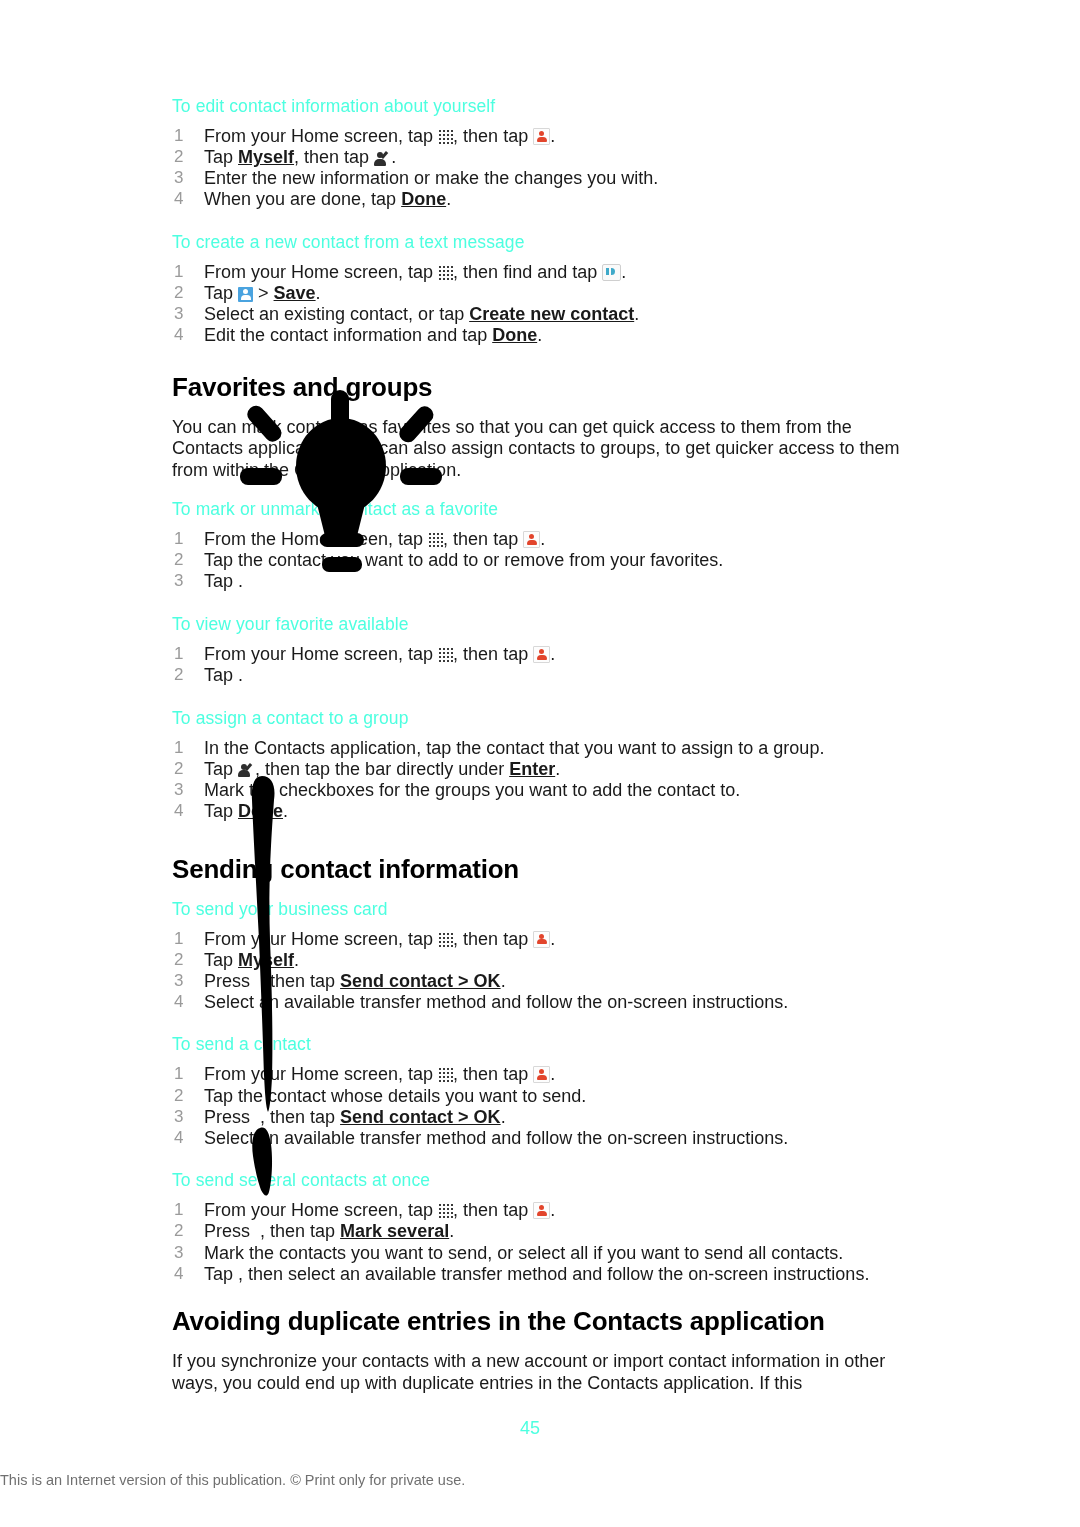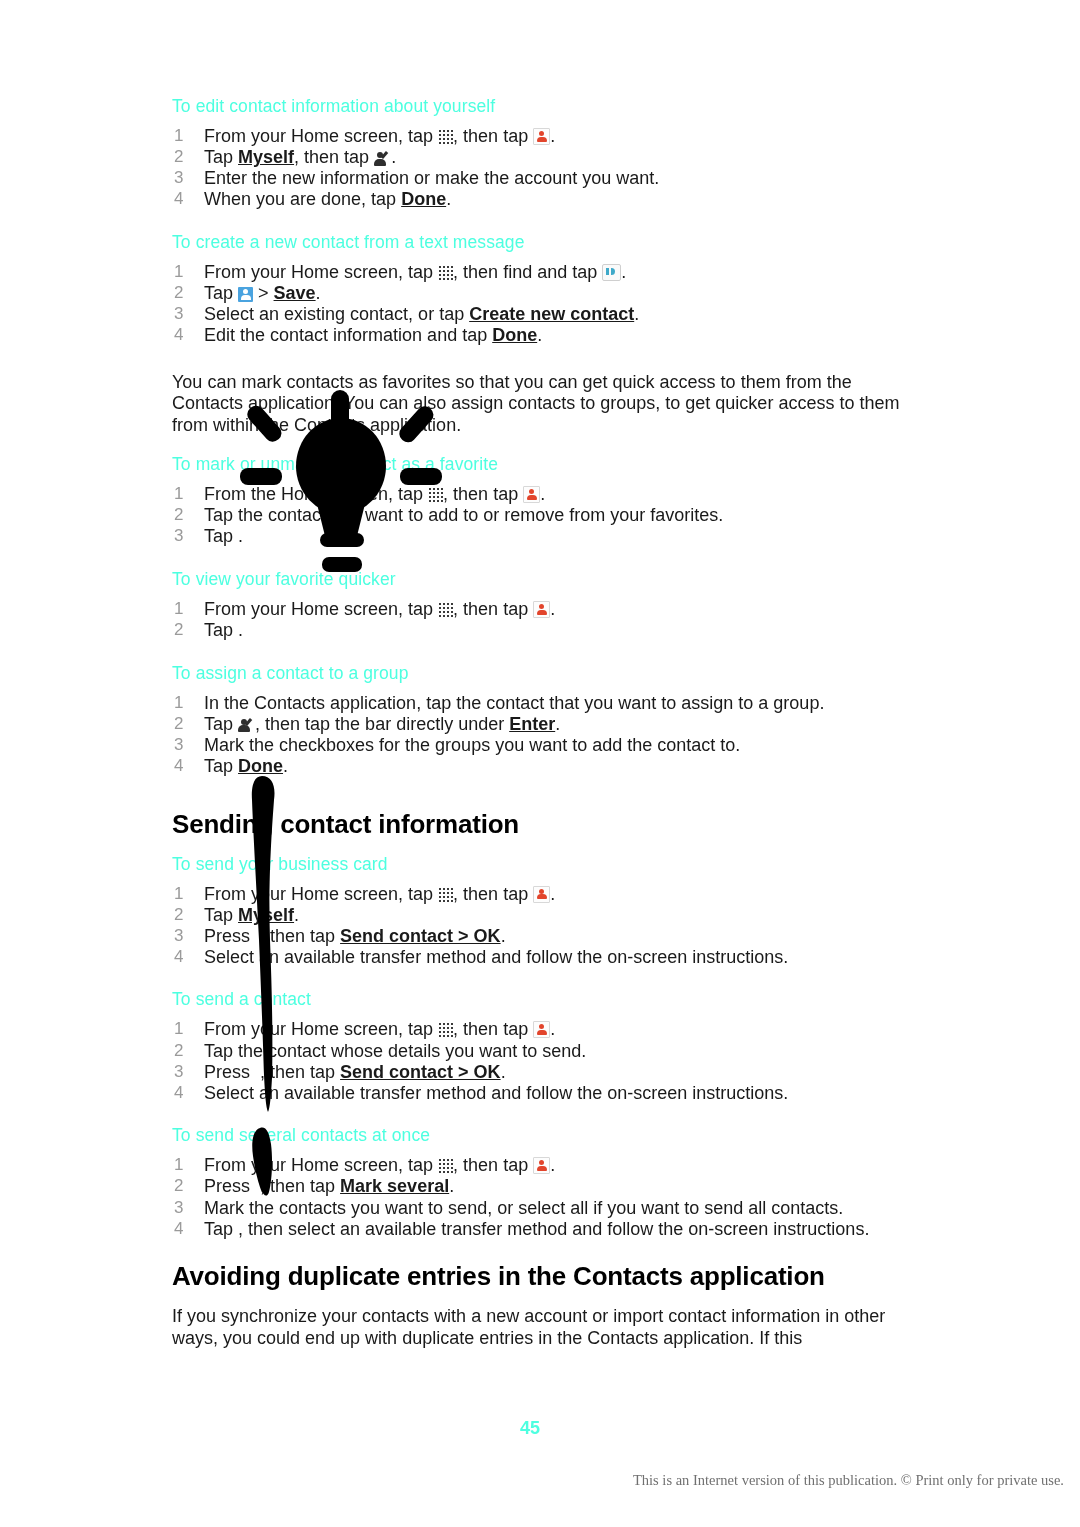--- a/index.html
+++ b/index.html
@@ -173,30 +173,28 @@
   }
 
   
   .page-number {
     position: absolute;
     left: 0; right: 4px;
     top: 1418px;
     text-align: center;
     color: #4dffe0;
     font-size: 18px;
-    font-weight: bold;
   }
   .footer-note {
     position: absolute;
     left: 0; right: 0;
     top: 1472px;
-    text-align: right;
+    text-align: left;
     color: #707070;
     font-size: 14.5px;
-    font-family: Liberation Serif, serif;
   }
 
   
   .overlay {
     position: absolute;
     left: 0; top: 0;
     width: 1080px; height: 1527px;
     pointer-events: none;
   }
 </style>
@@ -205,50 +203,51 @@
 
 <div class="page">
 
   <div class="content">
 
     <div class="block">
       <h3 class="sub-title">To edit contact information about yourself</h3>
       <ol class="steps">
         <li><span class="num">1</span><span>From your Home screen, tap <span class="ic ic-grid"><i></i></span>, then tap <span class="ic ic-contacts"><span class="head"></span><span class="body"></span></span>.</span></li>
         <li><span class="num">2</span><span>Tap <b>Myself</b>, then tap <span class="ic ic-editcontact"><span class="head"></span><span class="body"></span><span class="pencil"></span></span>.</span></li>
-        <li><span class="num">3</span><span>Enter the new information or make the account you want.</span></li>
+        <li><span class="num">3</span><span>Enter the new information or make the changes you with.</span></li>
         <li><span class="num">4</span><span>When you are done, tap <b>Done</b>.</span></li>
       </ol>
     </div>
 
     <div class="block">
       <h3 class="sub-title">To create a new contact from a text message</h3>
       <ol class="steps">
         <li><span class="num">1</span><span>From your Home screen, tap <span class="ic ic-grid"><i></i></span>, then find and tap <span class="ic ic-message"><span class="b1"></span><span class="b2"></span></span>.</span></li>
         <li><span class="num">2</span><span>Tap <span class="ic ic-bluecontact"><span class="head"></span><span class="body"></span></span> &gt; <b>Save</b>.</span></li>
         <li><span class="num">3</span><span>Select an existing contact, or tap <b>Create new contact</b>.</span></li>
         <li><span class="num">4</span><span>Edit the contact information and tap <b>Done</b>.</span></li>
       </ol>
     </div>
 
     <div style="margin-top:26px;">
+      <h2 class="sec-title">Favorites and groups</h2>
       <p class="body-text">You can mark contacts as favorites so that you can get quick access to them from the Contacts application. You can also assign contacts to groups, to get quicker access to them from within the Contacts application.</p>
     </div>
 
     <div class="block">
       <h3 class="sub-title">To mark or unmark a contact as a favorite</h3>
       <ol class="steps">
         <li><span class="num">1</span><span>From the Home screen, tap <span class="ic ic-grid"><i></i></span>, then tap <span class="ic ic-contacts"><span class="head"></span><span class="body"></span></span>.</span></li>
         <li><span class="num">2</span><span>Tap the contact you want to add to or remove from your favorites.</span></li>
         <li><span class="num">3</span><span>Tap  .</span></li>
       </ol>
     </div>
 
     <div class="block">
-      <h3 class="sub-title">To view your favorite quicker</h3>
+      <h3 class="sub-title">To view your favorite available</h3>
       <ol class="steps">
         <li><span class="num">1</span><span>From your Home screen, tap <span class="ic ic-grid"><i></i></span>, then tap <span class="ic ic-contacts"><span class="head"></span><span class="body"></span></span>.</span></li>
         <li><span class="num">2</span><span>Tap  .</span></li>
       </ol>
     </div>
 
     <div class="block">
       <h3 class="sub-title">To assign a contact to a group</h3>
       <ol class="steps">
         <li><span class="num">1</span><span>In the Contacts application, tap the contact that you want to assign to a group.</span></li>

